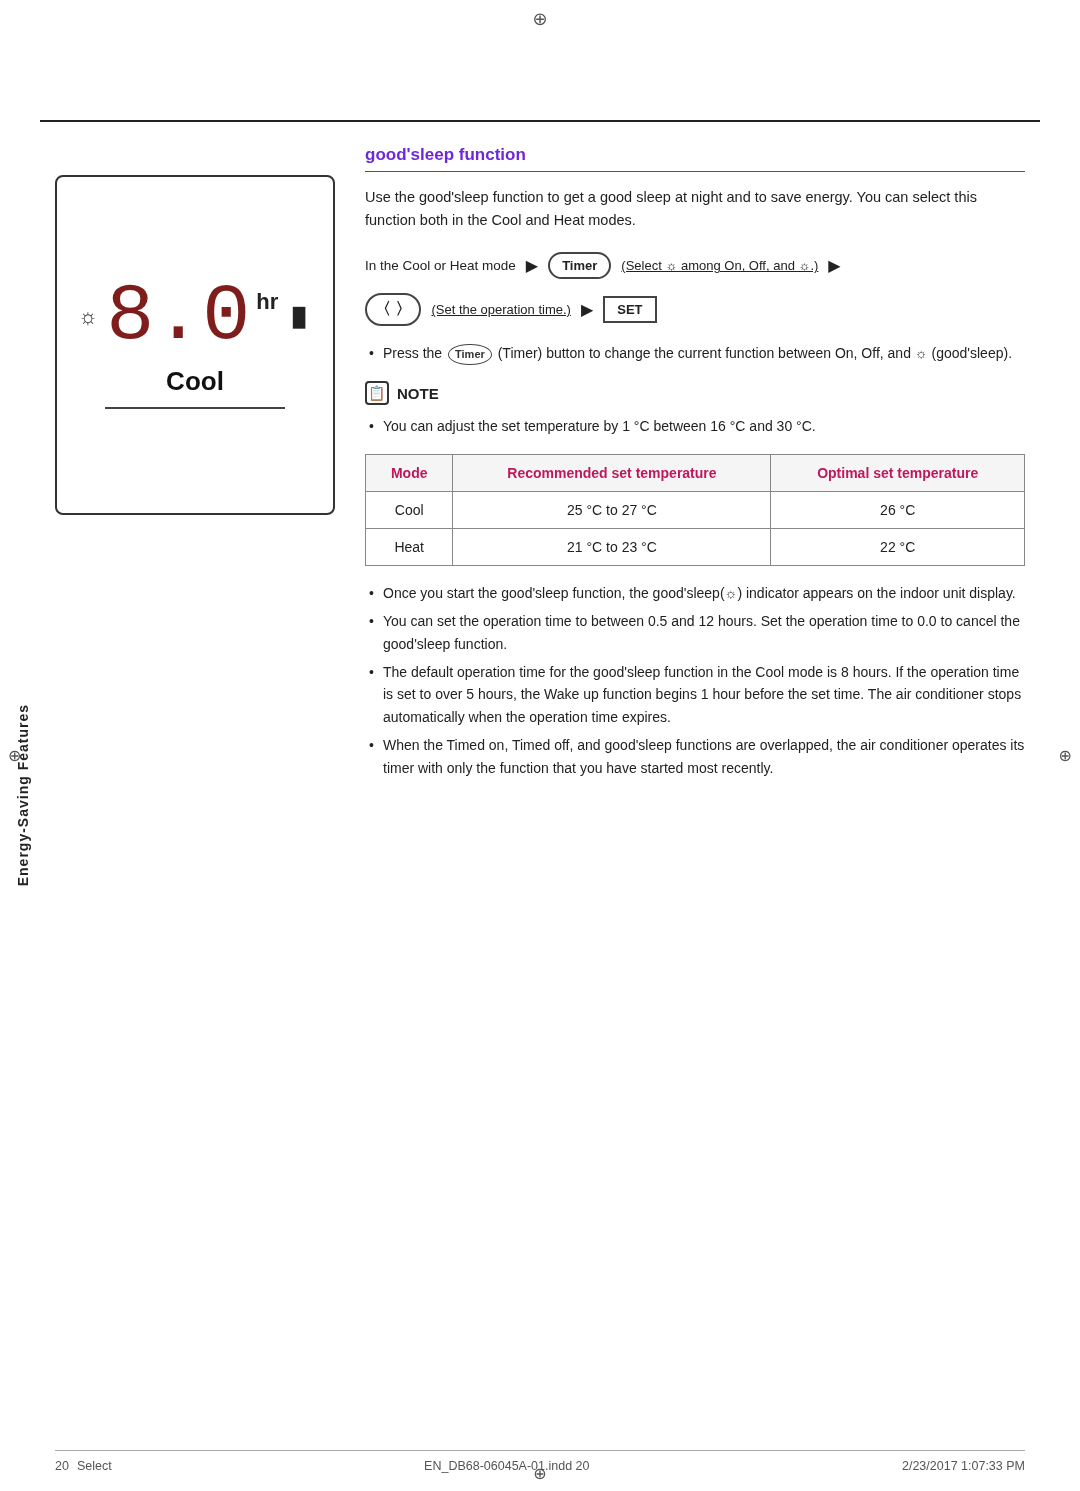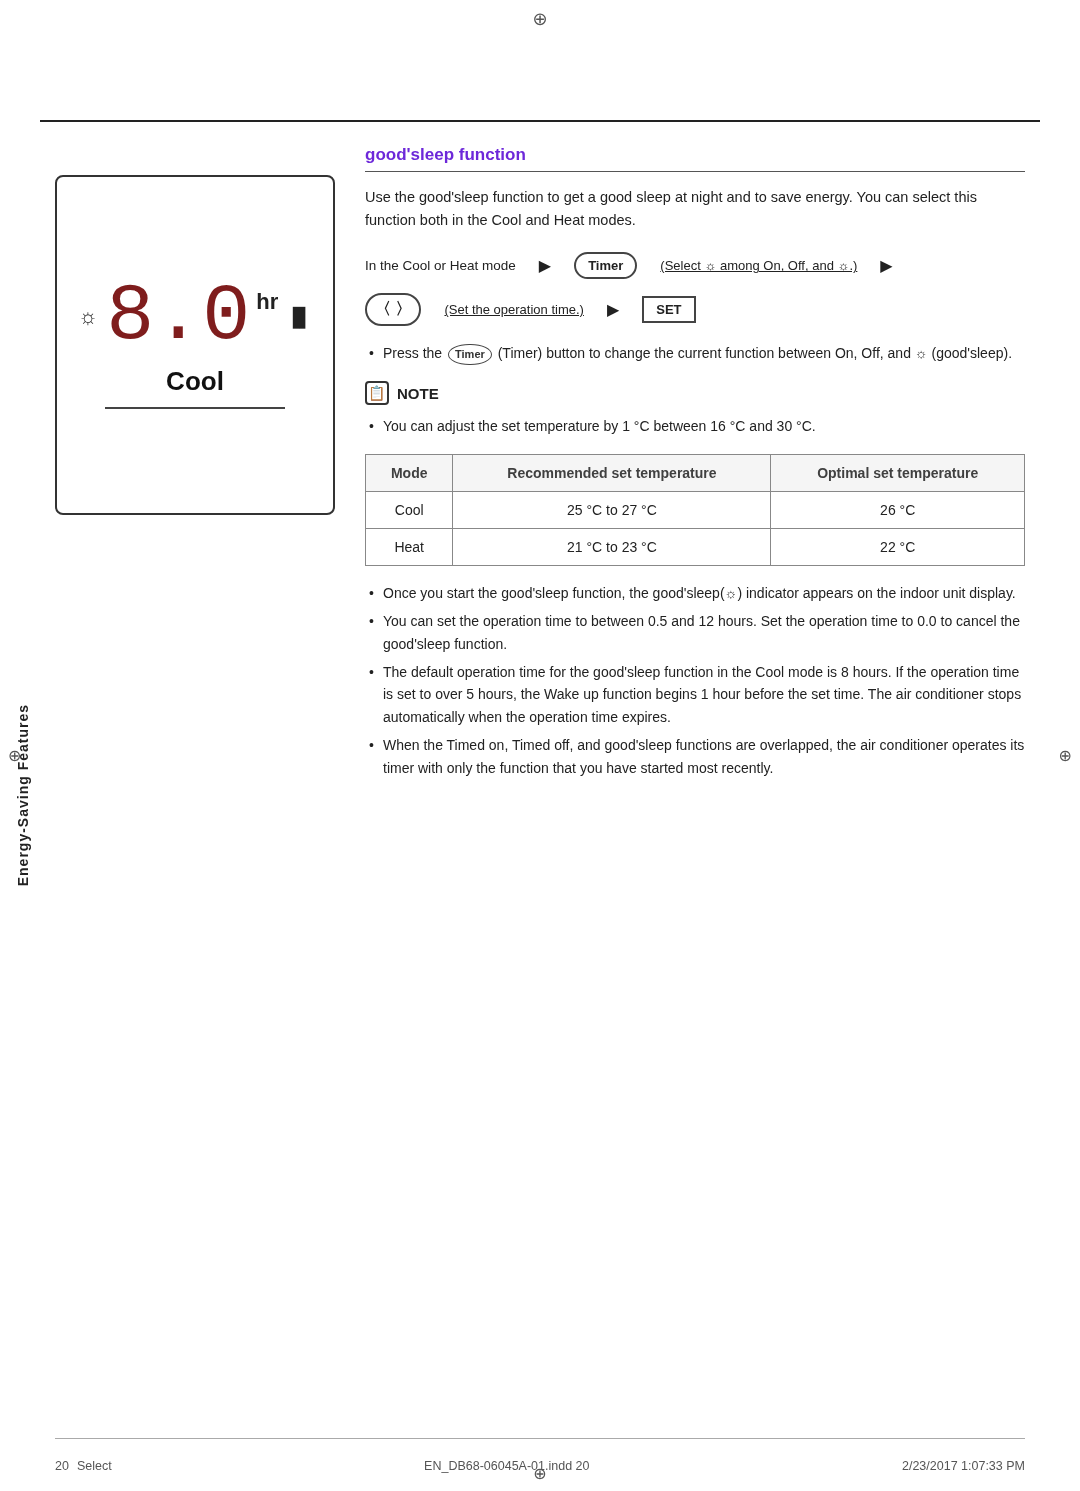--- a/index.html
+++ b/index.html
@@ -163,21 +163,21 @@
       font-size: 14.5px;
       color: #222;
       line-height: 1.6;
       margin-bottom: 20px;
     }
 
     
     .instruction-row {
       display: flex;
       align-items: center;
-      gap: 23px;
+      gap: 10px;
       margin-bottom: 14px;
       flex-wrap: nowrap;
     }
 
     .instruction-label {
       font-size: 13.5px;
       color: #222;
       white-space: nowrap;
     }
 
@@ -285,21 +285,21 @@
       margin: 14px 0 16px 0;
       font-size: 14px;
     }
 
     .temp-table th {
       border: 1.5px solid #888;
       padding: 10px 14px;
       text-align: center;
       font-weight: bold;
       background: #f5f5f5;
-      color: #404040;
+      color: #be185d;
     }
 
     .temp-table td {
       border: 1.5px solid #888;
       padding: 10px 14px;
       text-align: center;
       color: #222;
     }
 
     
@@ -307,21 +307,21 @@
       margin-top: 10px;
     }
 
     
     .page-footer {
       position: absolute;
       bottom: 18px;
       left: 55px;
       right: 55px;
       border-top: 1.5px solid #aaa;
-      padding-top: 20px;
+      padding-top: 8px;
       display: flex;
       justify-content: space-between;
       align-items: flex-start;
       font-size: 12.5px;
       color: #555;
     }
 
     .page-number-area {
       display: flex;
       align-items: center;

